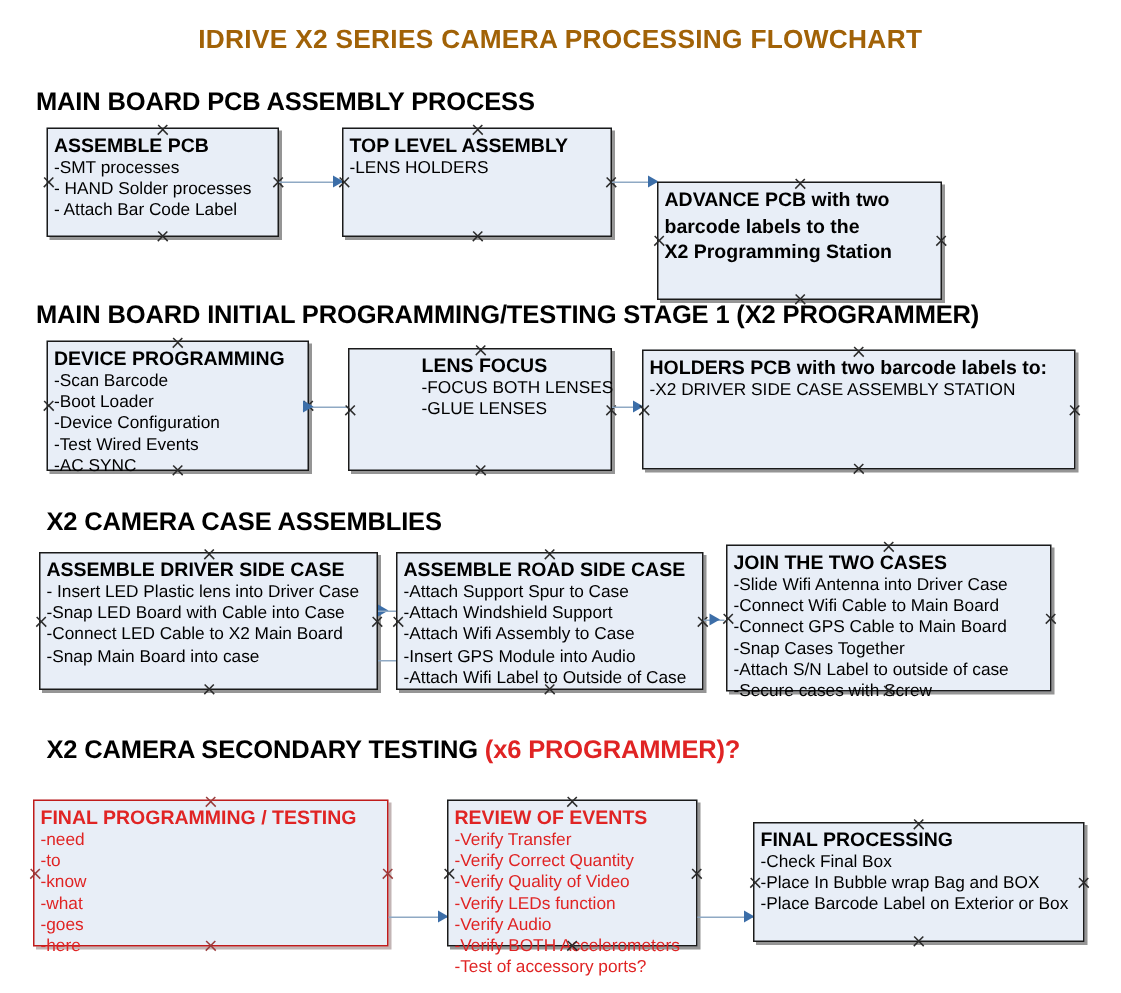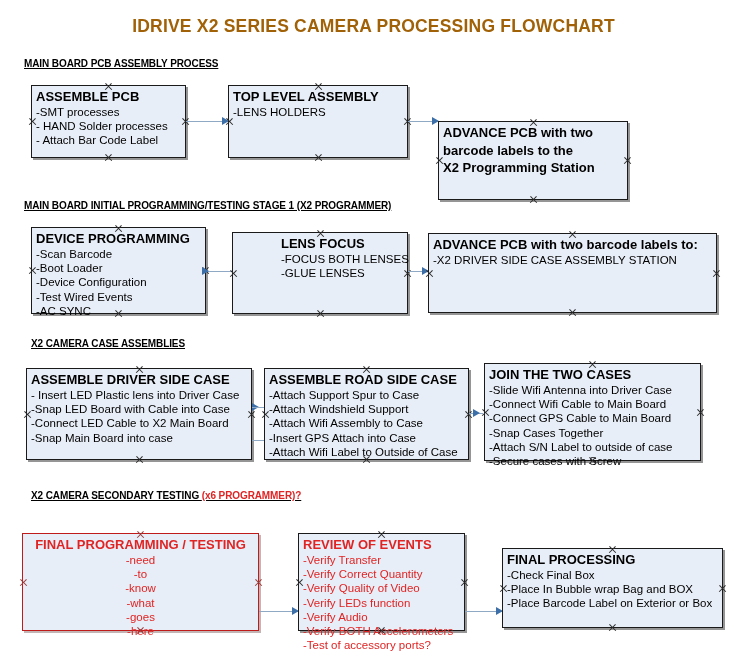--- a/index.html
+++ b/index.html
@@ -26,43 +26,41 @@
     width: 747px;
     text-align: center;
     font-size: 17.5px;
     font-weight: bold;
     letter-spacing: 0.2px;
     color: #a16207;
     white-space: nowrap;
   }
   .section-head {
     position: absolute;
-    font-size: 10px;
+    font-size: 17px;
     font-weight: bold;
     color: #000000;
     white-space: nowrap;
     letter-spacing: -0.1px;
-    text-decoration: underline;
   }
   .section-head .accent {
     color: #e02424;
   }
   
   .box {
     position: absolute;
     background: #e8eef7;
     border: 1px solid #1a1a1a;
     box-sizing: border-box;
     box-shadow: 2px 2px 0 0 rgba(130,130,130,0.85);
     overflow: visible;
   }
   .box.redbox {
     border-color: #c01b1b;
     box-shadow: 2px 2px 0 0 rgba(170,150,150,0.7);
-    text-align: center;
   }
   .box-inner {
     position: relative;
     padding: 3px 4px 0 4px;
   }
   .box-title {
     font-size: 13px;
     font-weight: bold;
     line-height: 15px;
     white-space: nowrap;
@@ -203,21 +201,21 @@
     <span class="handle" style="left:50%; top:100%;"></span>
     <span class="handle" style="left:0; top:50%;"></span>
     <span class="handle" style="left:100%; top:50%;"></span>
   </div>
 
   <div class="conn" style="left:408px; top:271px; width:22px;"></div>
   <div class="arrowhead" style="left:422px; top:267px;"></div>
 
   <div class="box" style="left:428px; top:233px; width:289px; height:80px;">
     <div class="box-inner">
-      <div class="box-title">ADVANCE PCB with two barcode labels to:</div>
+      <div class="box-title">HOLDERS PCB with two barcode labels to:</div>
       <div class="box-line">-X2 DRIVER  SIDE  CASE  ASSEMBLY STATION</div>
     </div>
     <span class="handle" style="left:50%; top:0;"></span>
     <span class="handle" style="left:50%; top:100%;"></span>
     <span class="handle" style="left:0; top:50%;"></span>
     <span class="handle" style="left:100%; top:50%;"></span>
   </div>
 
   <div class="section-head" style="left:31px; top:338px;">
     <span>X2 CAMERA CASE ASSEMBLIES</span>
@@ -240,21 +238,21 @@
   <div class="conn" style="left:252px; top:440px; width:14px;"></div>
   <div class="arrowhead" style="left:252px; top:403px;"></div>
   <div class="conn" style="left:252px; top:407px; width:12px;"></div>
 
   <div class="box" style="left:264px; top:368px; width:205px; height:92px;">
     <div class="box-inner">
       <div class="box-title">ASSEMBLE ROAD SIDE CASE</div>
       <div class="box-line">-Attach Support Spur to Case</div>
       <div class="box-line">-Attach Windshield Support</div>
       <div class="box-line">-Attach Wifi Assembly to Case</div>
-      <div class="box-line">-Insert GPS Attach into Case</div>
+      <div class="box-line">-Insert GPS Module into Audio</div>
       <div class="box-line">-Attach Wifi Label to Outside of Case</div>
     </div>
     <span class="handle" style="left:50%; top:0;"></span>
     <span class="handle" style="left:50%; top:100%;"></span>
     <span class="handle" style="left:0; top:50%;"></span>
     <span class="handle" style="left:100%; top:50%;"></span>
   </div>
 
   <div class="conn" style="left:469px; top:413px; width:14px;"></div>
   <div class="arrowhead" style="left:473px; top:409px;"></div>

